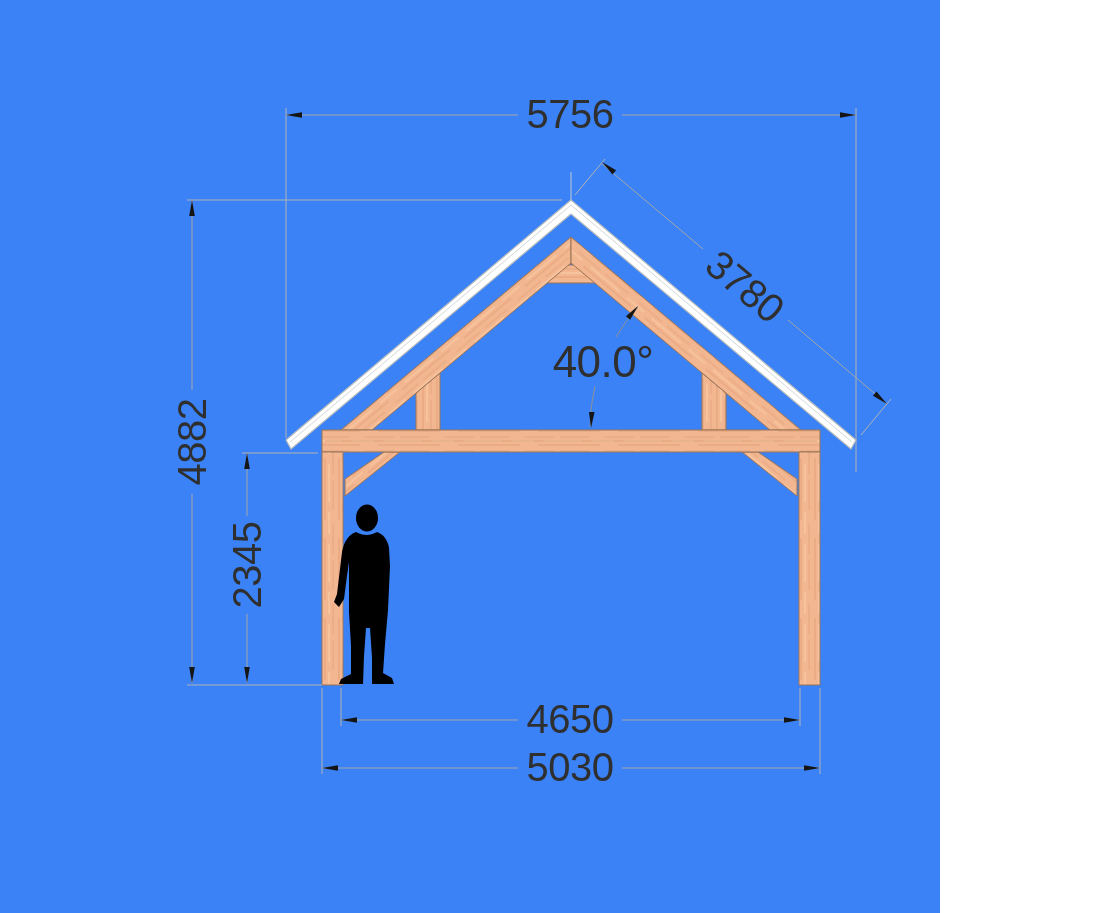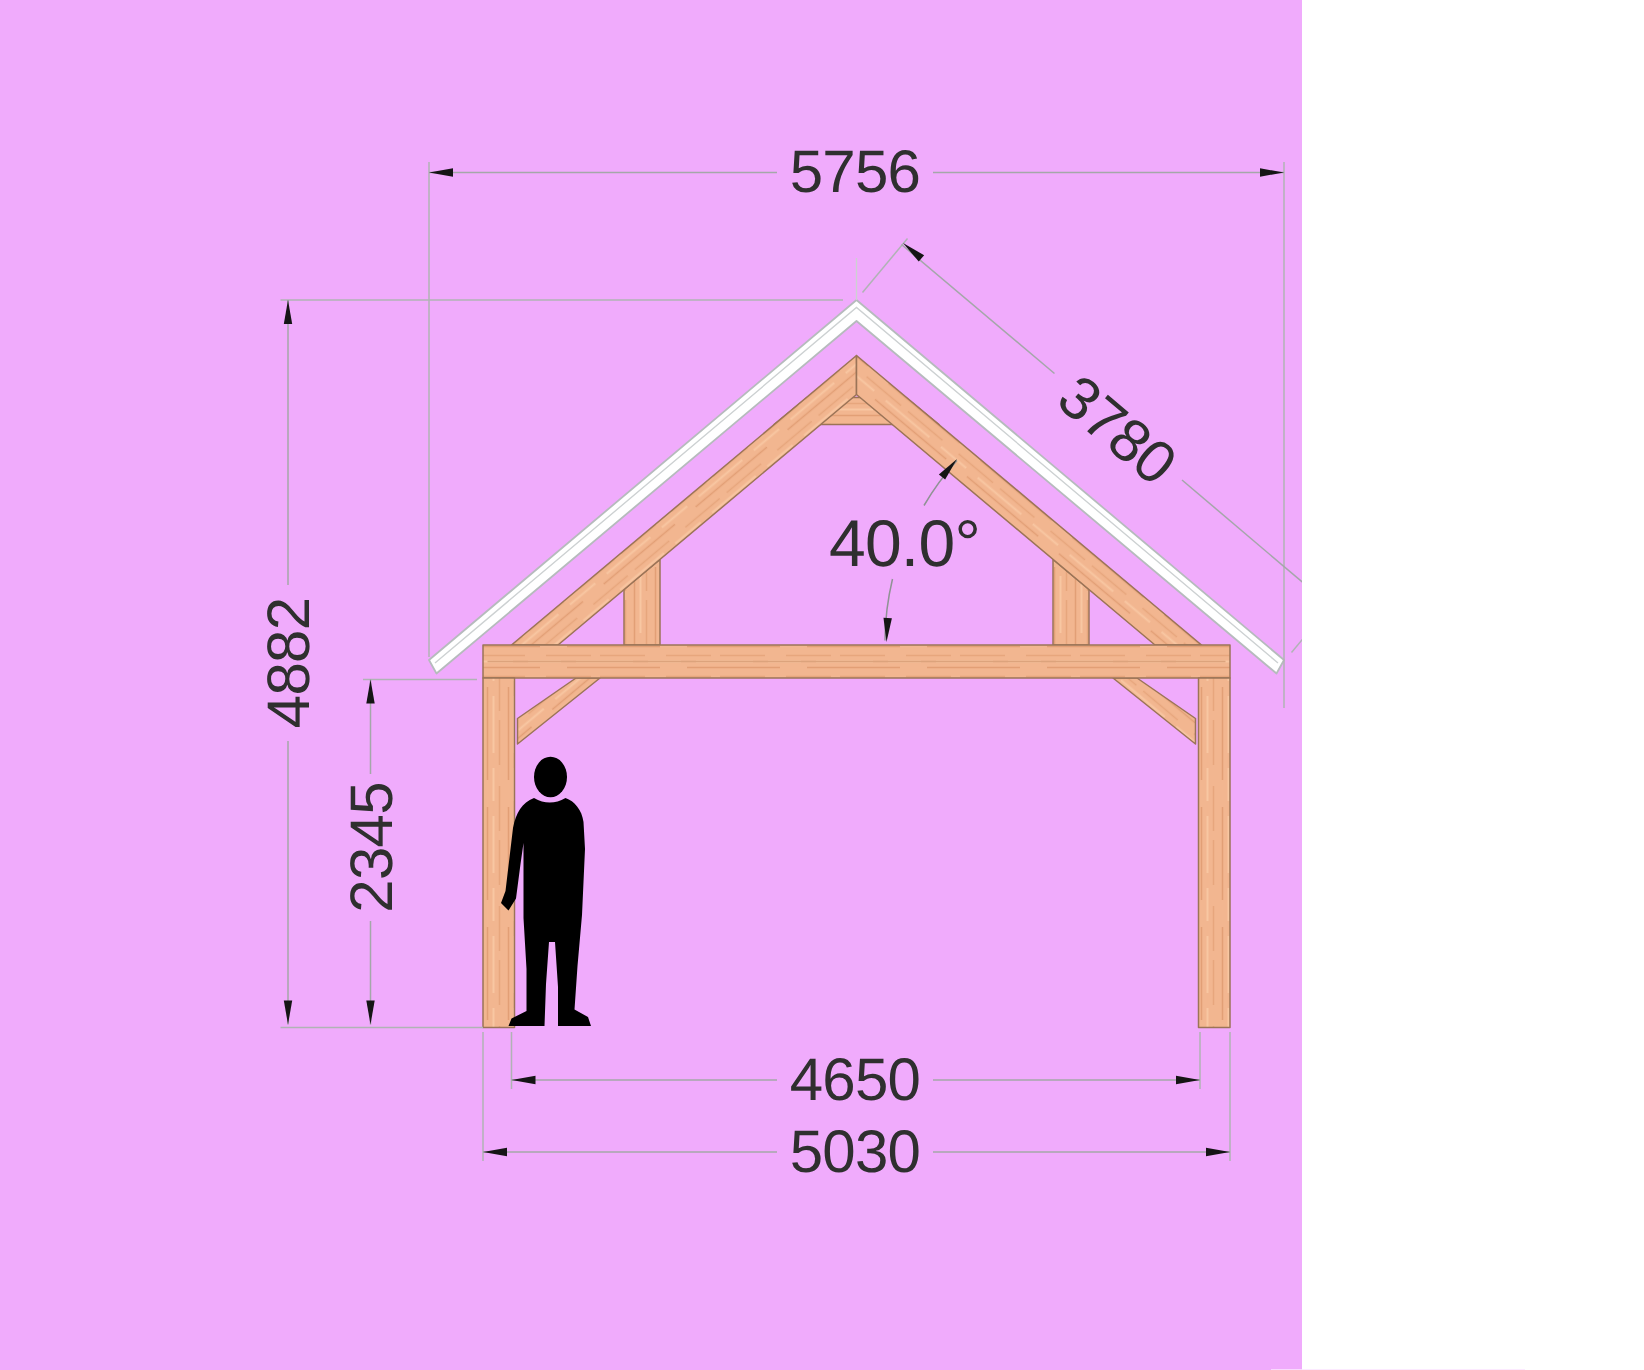--- a/index.html
+++ b/index.html
@@ -1,16 +1,16 @@
 <!DOCTYPE html>
 <html><head>
 <meta charset="utf-8">
 <style>
   html,body{margin:0;padding:0;background:#ffffff;}
-  .stage{width:868px;height:913px;position:relative;background:#f0abfc;overflow:hidden;text-align:right;}
+  .stage{width:940px;height:913px;position:relative;background:#3b82f6;overflow:hidden;text-align:right;}
   svg text{font-family:"Liberation Sans","DejaVu Sans",sans-serif;font-size:40px;letter-spacing:-0.5px;}
   text.angle-label{font-size:44px;}
   .ext{stroke:#b0b3b5;stroke-width:1;fill:none;}
   .dim{stroke:#a4a7a9;stroke-width:1;fill:none;}
   .arc{stroke:#8f9294;stroke-width:1;fill:none;}
   .wood{stroke:#9b7457;stroke-width:1;stroke-linejoin:round;}
   .seam{stroke:#dca37c;stroke-width:1;fill:none;}
   .sheet{fill:#ffffff;stroke:#b6bbbd;stroke-width:1.2;stroke-linejoin:round;}
   .sheet-inner{stroke:#cdd1d2;stroke-width:0.9;fill:none;}
 </style>

